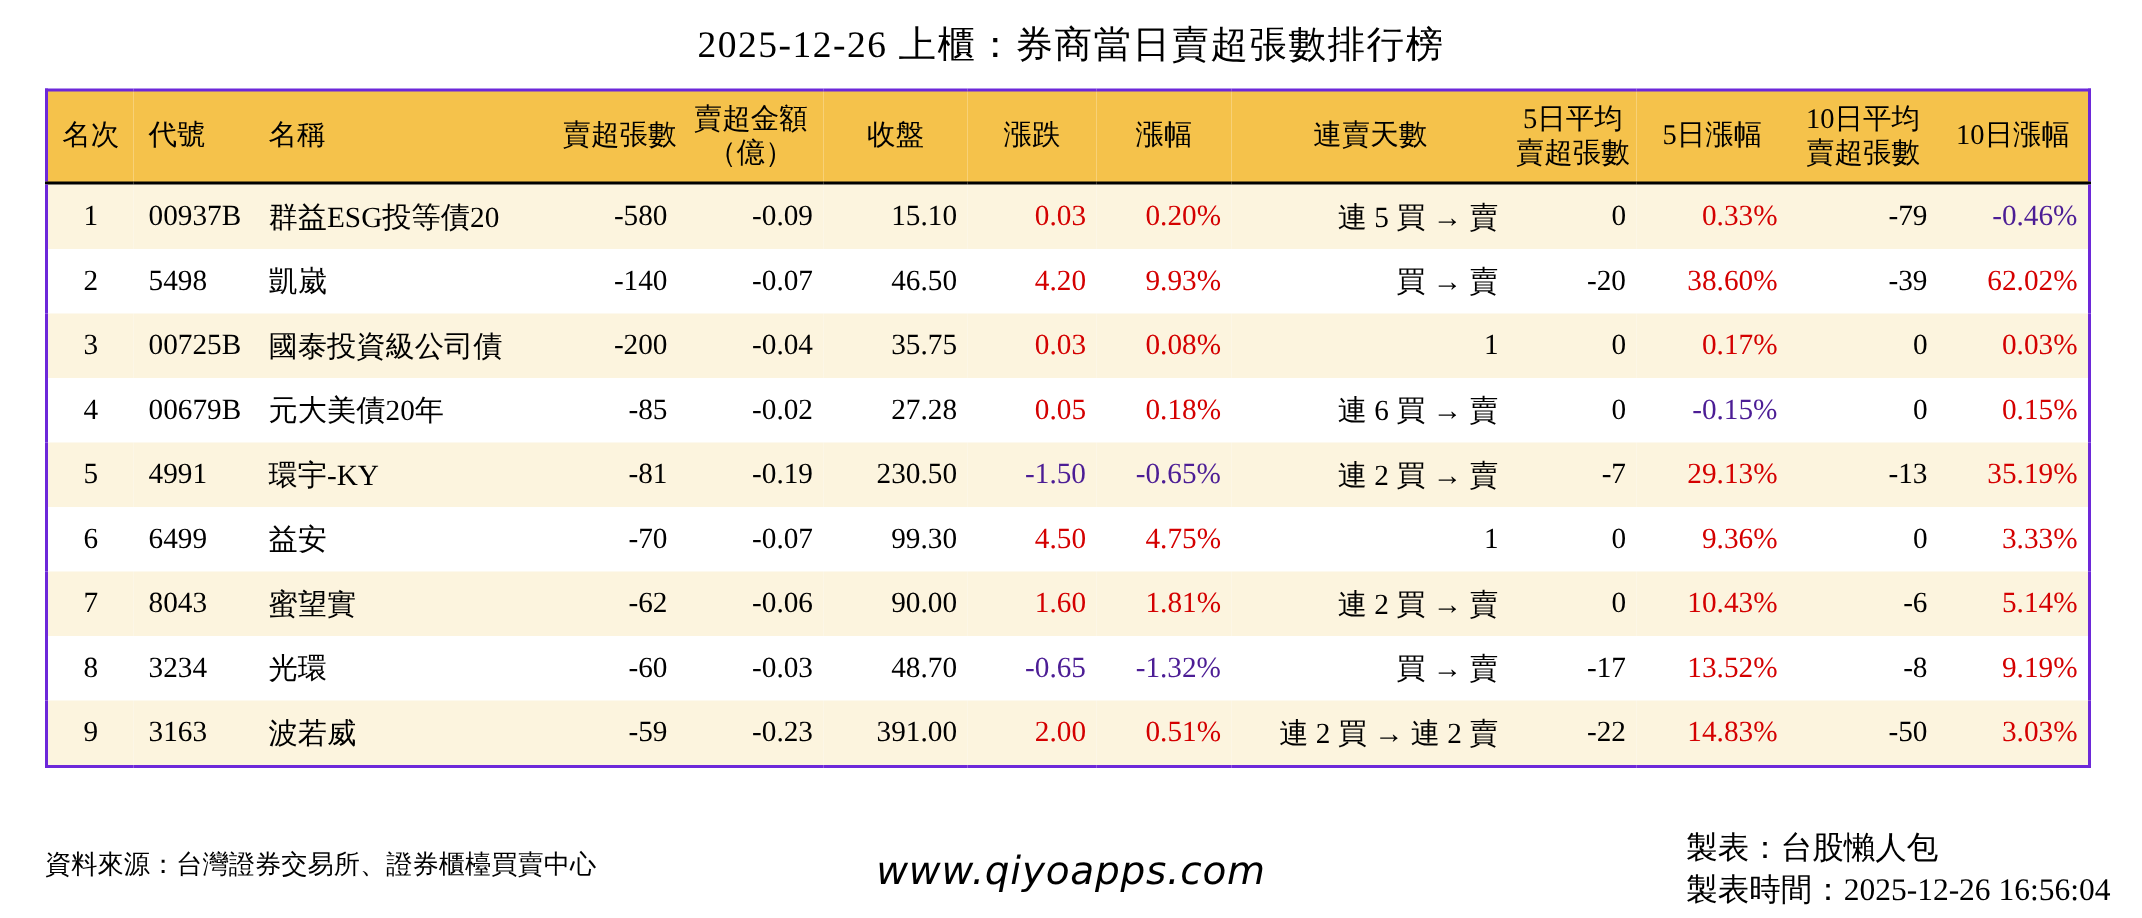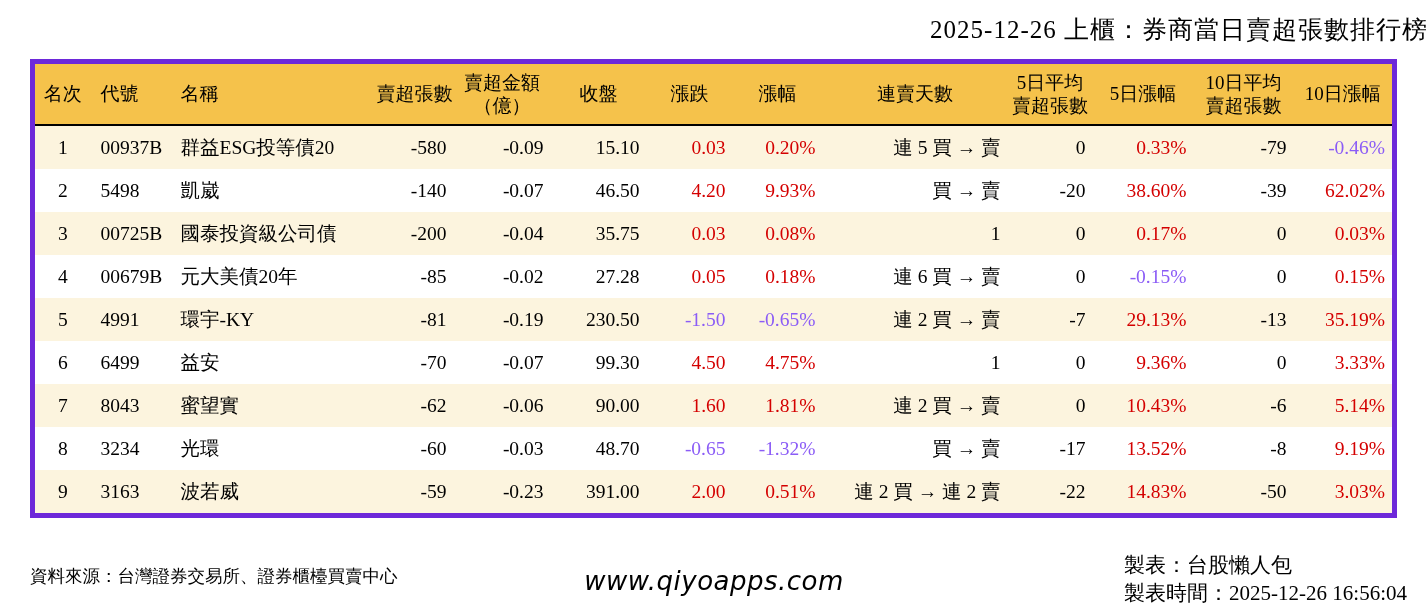--- a/index.html
+++ b/index.html
@@ -4,26 +4,26 @@
 <style>
   html,body{margin:0;padding:0;}
   body{
     width:1428px;height:612px;position:relative;overflow:hidden;
     background:#ffffff;
     font-family:"Liberation Serif","DejaVu Serif",serif;
     color:#000;
   }
   .page-title{
     position:absolute;top:13px;left:0;width:100%;
-    text-align:right;font-size:25px;letter-spacing:1px;
+    text-align:center;font-size:25px;letter-spacing:1px;
   }
   table.rank-table{
     position:absolute;left:30px;top:59px;
     border-collapse:collapse;table-layout:fixed;
-    border:5px solid #6d28d9;
+    border:2px solid #6d28d9;
     padding-left:20px;
   }
   .rank-table th{
     background:#f5c24b;
     font-weight:normal;font-size:19px;line-height:1.22;
     height:60px;vertical-align:middle;text-align:center;
     white-space:pre-line;padding:0;
     border-bottom:2px solid #000;
   }
   .rank-table td{
@@ -32,21 +32,21 @@
   }
   tr.stripe td{background:#fcf4de;}
   
   .c1{text-align:center;}
   th.c2,td.c2{text-align:left;padding-left:10px;}
   th.c3,td.c3{text-align:left;padding-left:5px;}
   td.c4,td.c5,td.c6,td.c7,td.c8,td.c9,td.c10,td.c11,td.c12,td.c13{
     text-align:right;padding-right:7px;
   }
   td.pos{color:#d40000;}
-  td.neg{color:#8b5cf6;}
+  td.neg{color:#4c1d95;}
   .footer-source{
     position:absolute;left:30px;top:564px;font-size:17.5px;
   }
   .footer-site{
     position:absolute;left:0;top:566px;width:100%;text-align:center;
     font-family:"DejaVu Sans","Liberation Sans",sans-serif;
     font-style:italic;font-size:26px;letter-spacing:0.5px;
   }
   .footer-right{
     position:absolute;right:21px;top:551px;text-align:left;

